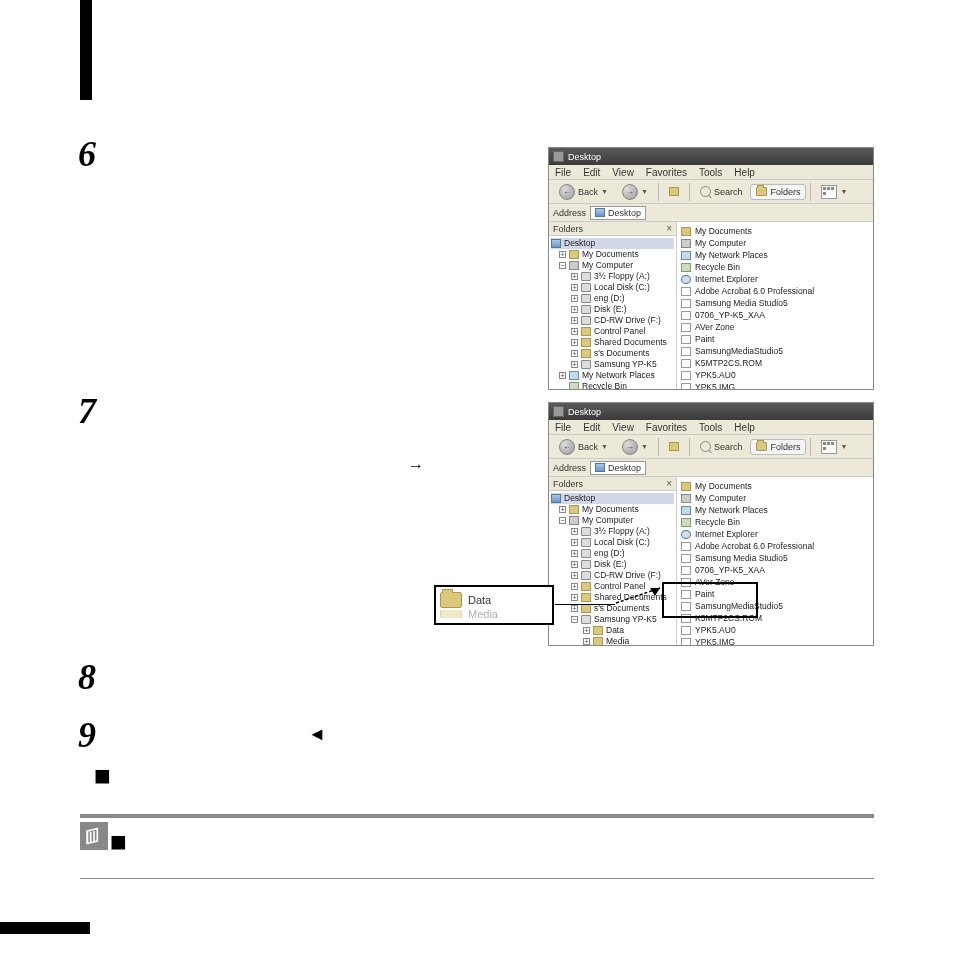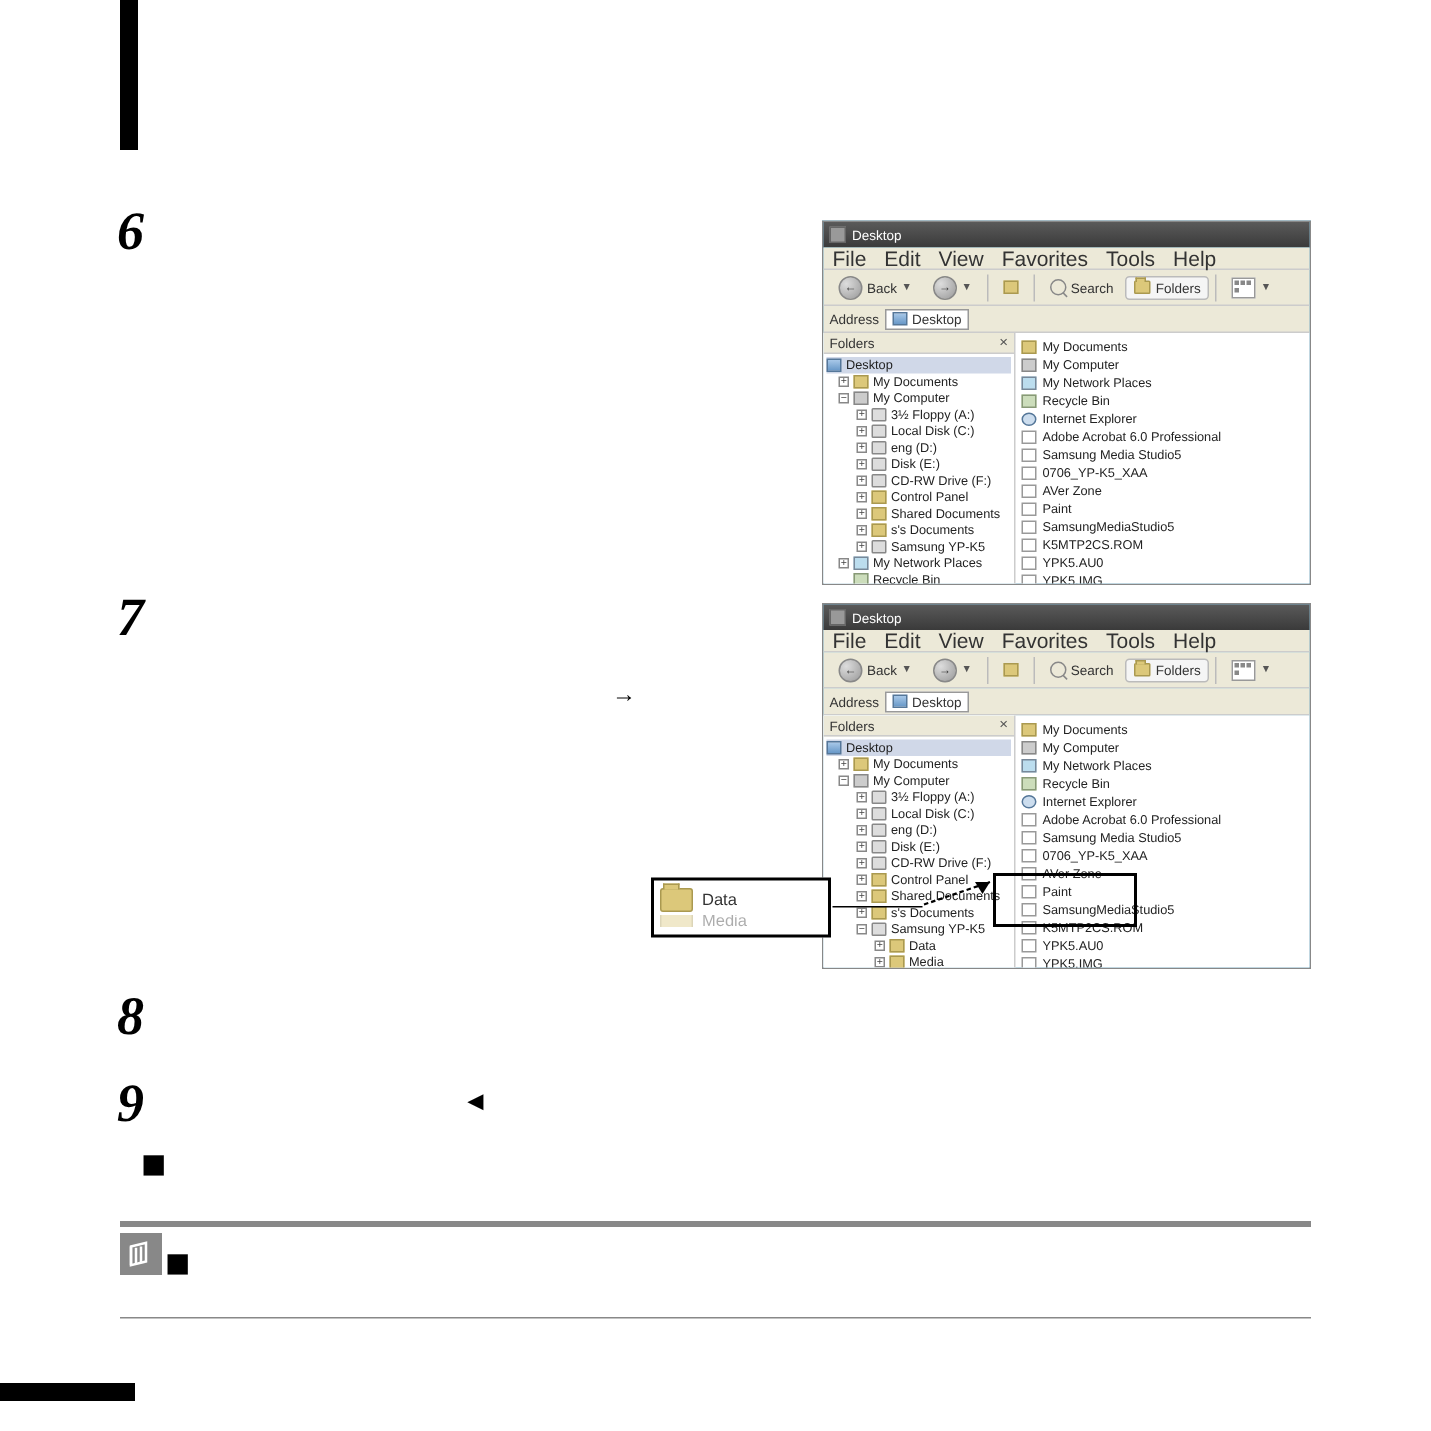--- a/index.html
+++ b/index.html
@@ -26,21 +26,21 @@
     .note-bar-bottom { position: absolute; left: 80px; top: 878px; right: 80px; height: 1px; background: #888; }
     
     
     .explorer { position: absolute; border: 1px solid #888; background: #7dd3fc; font-size: 9px; color: #333; }
     .explorer.win1 { left: 548px; top: 147px; width: 326px; height: 243px; }
     .explorer.win2 { left: 548px; top: 402px; width: 326px; height: 244px; }
     
     .titlebar { height: 17px; background: linear-gradient(to bottom, #5a5a5a, #3a3a3a); color: #fff; display: flex; align-items: center; padding: 0 4px; font-size: 9px; }
     .titlebar .ticon { width: 11px; height: 11px; background: #999; margin-right: 4px; border: 1px solid #666; }
     
-    .menubar { height: 15px; background: #ece9d8; display: flex; align-items: center; gap: 12px; padding: 0 6px; font-size: 14px; border-bottom: 1px solid #ccc; }
+    .menubar { height: 15px; background: #ece9d8; display: flex; align-items: center; gap: 12px; padding: 0 6px; font-size: 10px; border-bottom: 1px solid #ccc; }
     
     .toolbar { height: 24px; background: #ece9d8; display: flex; align-items: center; padding: 0 4px; gap: 2px; border-bottom: 1px solid #ccc; }
     .tbtn { display: flex; align-items: center; gap: 3px; padding: 2px 5px; border: 1px solid transparent; border-radius: 3px; font-size: 9px; }
     .tbtn.boxed { border: 1px solid #bbb; background: #f5f5f5; }
     .tcircle { width: 16px; height: 16px; border-radius: 50%; background: radial-gradient(circle at 30% 30%, #ddd, #999); border: 1px solid #888; display:flex; align-items:center; justify-content:center; font-size:8px; }
     .tsep { width: 1px; height: 18px; background: #bbb; margin: 0 2px; }
     .tdrop { font-size: 7px; color: #555; }
     .ticon-search { width: 11px; height: 11px; border: 1px solid #888; border-radius: 50%; position: relative; }
     .ticon-search:after { content:''; position:absolute; width:4px; height:1px; background:#888; bottom:-1px; right:-2px; transform:rotate(45deg); }
     .ticon-folder { width: 11px; height: 9px; background: #dcc87a; border: 1px solid #aa9950; border-radius: 1px; position:relative; }

